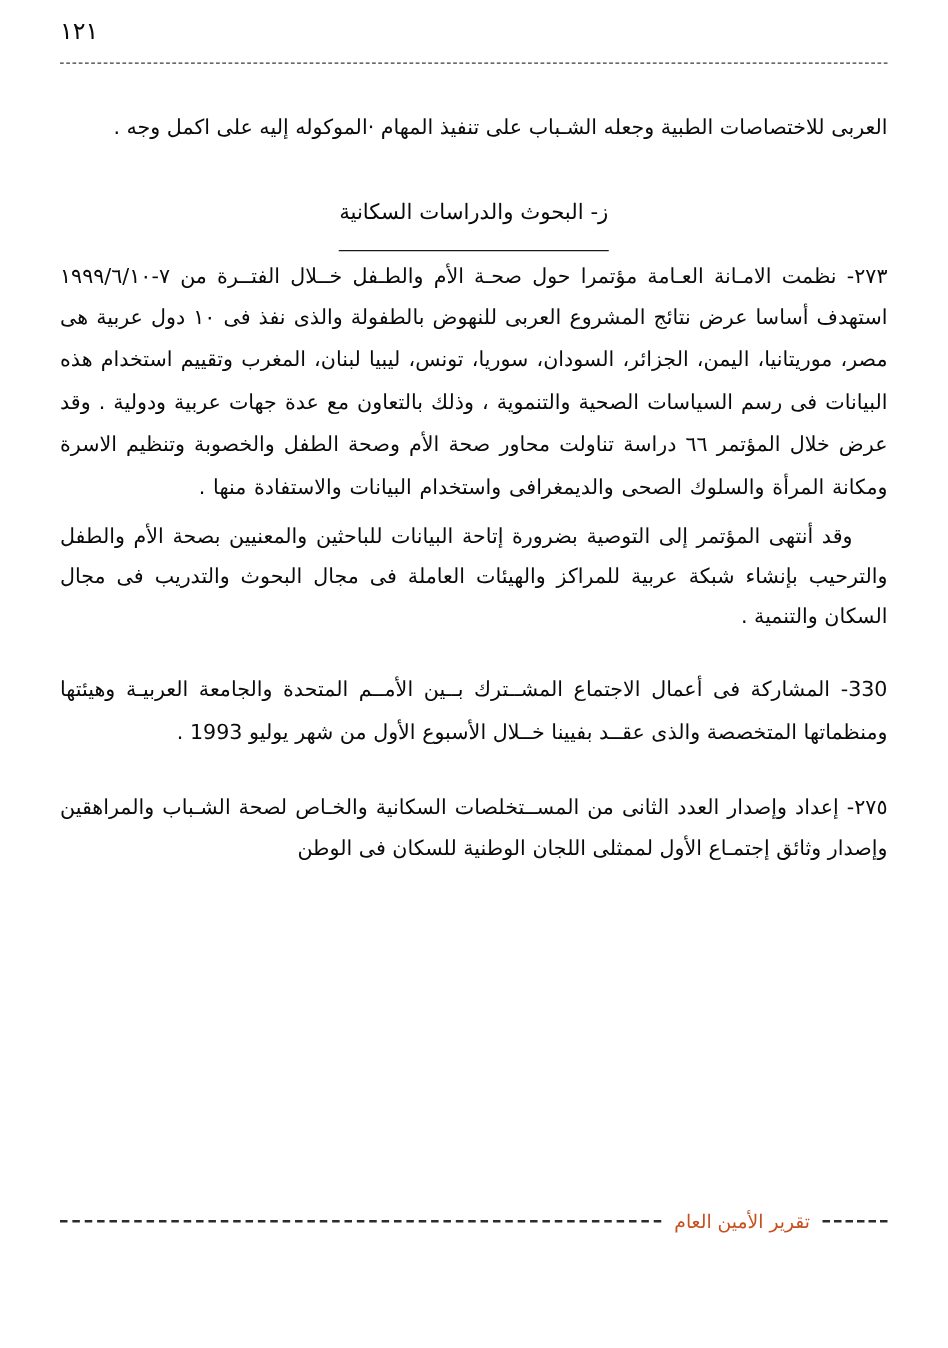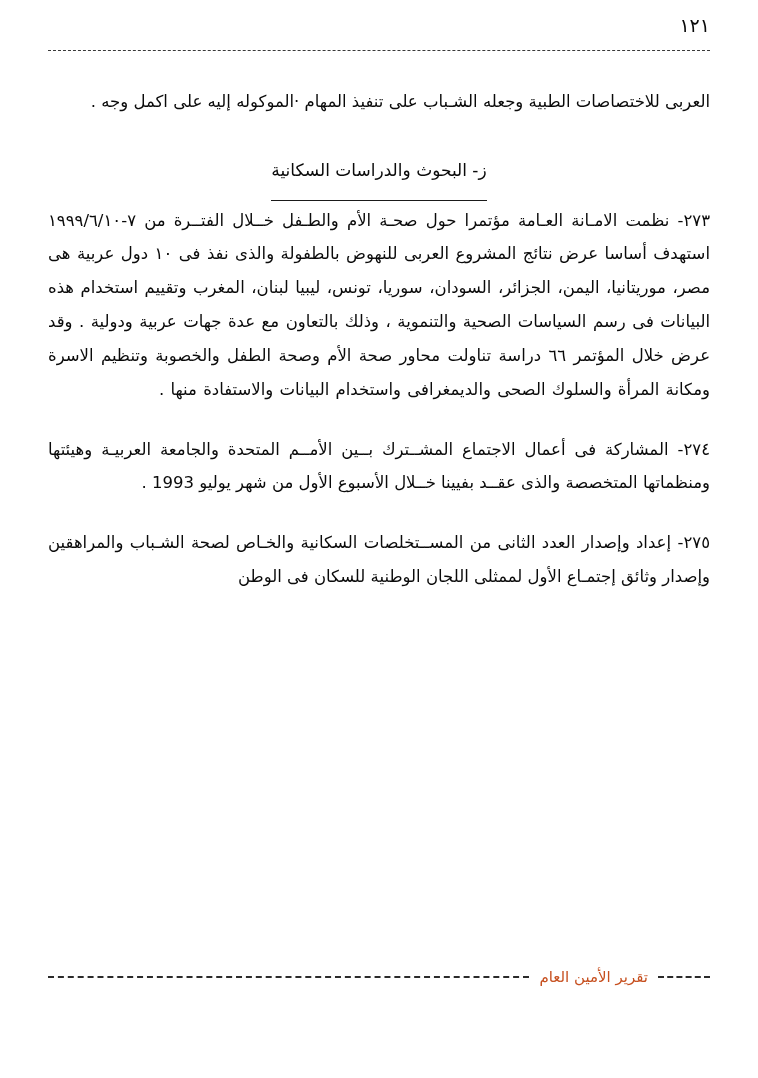--- a/index.html
+++ b/index.html
@@ -12,21 +12,21 @@
     width: 758px;
     height: 1078px;
     background: #ffffff;
     font-family: "DejaVu Sans", sans-serif;
     color: #0a0a0a;
     overflow: hidden;
     box-sizing: border-box;
     padding: 0 48px;
   }
   .page-number {
-    text-align: right;
+    text-align: left;
     font-size: 19px;
     letter-spacing: 2px;
     padding-top: 14px;
     padding-bottom: 8px;
     font-family: "DejaVu Sans", sans-serif;
   }
   .rule-top {
     border-top: 1px dashed #3a3a3a;
     margin: 6px 0 34px 0;
     height: 0;
@@ -106,23 +106,26 @@
 
     <div class="heading">
       <span>ز- البحوث والدراسات السكانية</span>
     </div>
 
     <p class="para blk-273">
       <span>٢٧٣-</span>
       <span>نظمت الامـانة العـامة مؤتمرا حول صحـة الأم والطـفل خــلال الفتــرة من ٧-١٩٩٩/٦/١٠ استهدف أساسا عرض نتائج المشروع العربى للنهوض بالطفولة والذى نفذ فى ١٠ دول عربية هى مصر، موريتانيا، اليمن، الجزائر، السودان، سوريا، تونس، ليبيا لبنان، المغرب وتقييم استخدام هذه البيانات فى رسم السياسات الصحية والتنموية ، وذلك بالتعاون مع عدة جهات عربية ودولية . وقد عرض خلال المؤتمر ٦٦ دراسة تناولت محاور صحة الأم وصحة الطفل والخصوبة وتنظيم الاسرة ومكانة المرأة والسلوك الصحى والديمغرافى واستخدام البيانات والاستفادة منها .</span>
     </p>
 
+    <p class="para tight indent">
+      <span>وقد أنتهى المؤتمر إلى التوصية بضرورة إتاحة البيانات للباحثين والمعنيين بصحة الأم والطفل والترحيب بإنشاء شبكة عربية للمراكز والهيئات العاملة فى مجال البحوث والتدريب فى مجال السكان والتنمية .</span>
+    </p>
 
     <p class="para gap">
-      <span>٢٧٤-</span>
+      <span>330-</span>
       <span>المشاركة فى أعمال الاجتماع المشــترك بــين الأمــم المتحدة والجامعة العربيـة وهيئتها ومنظماتها المتخصصة والذى عقــد بفيينا خــلال الأسبوع الأول من شهر يوليو 1993 .</span>
     </p>
 
     <p class="para gap">
       <span>٢٧٥-</span>
       <span>إعداد وإصدار العدد الثانى من المســتخلصات السكانية والخـاص لصحة الشـباب والمراهقين وإصدار وثائق إجتمـاع الأول لممثلى اللجان الوطنية للسكان فى الوطن</span>
     </p>
 
   </div>
 

